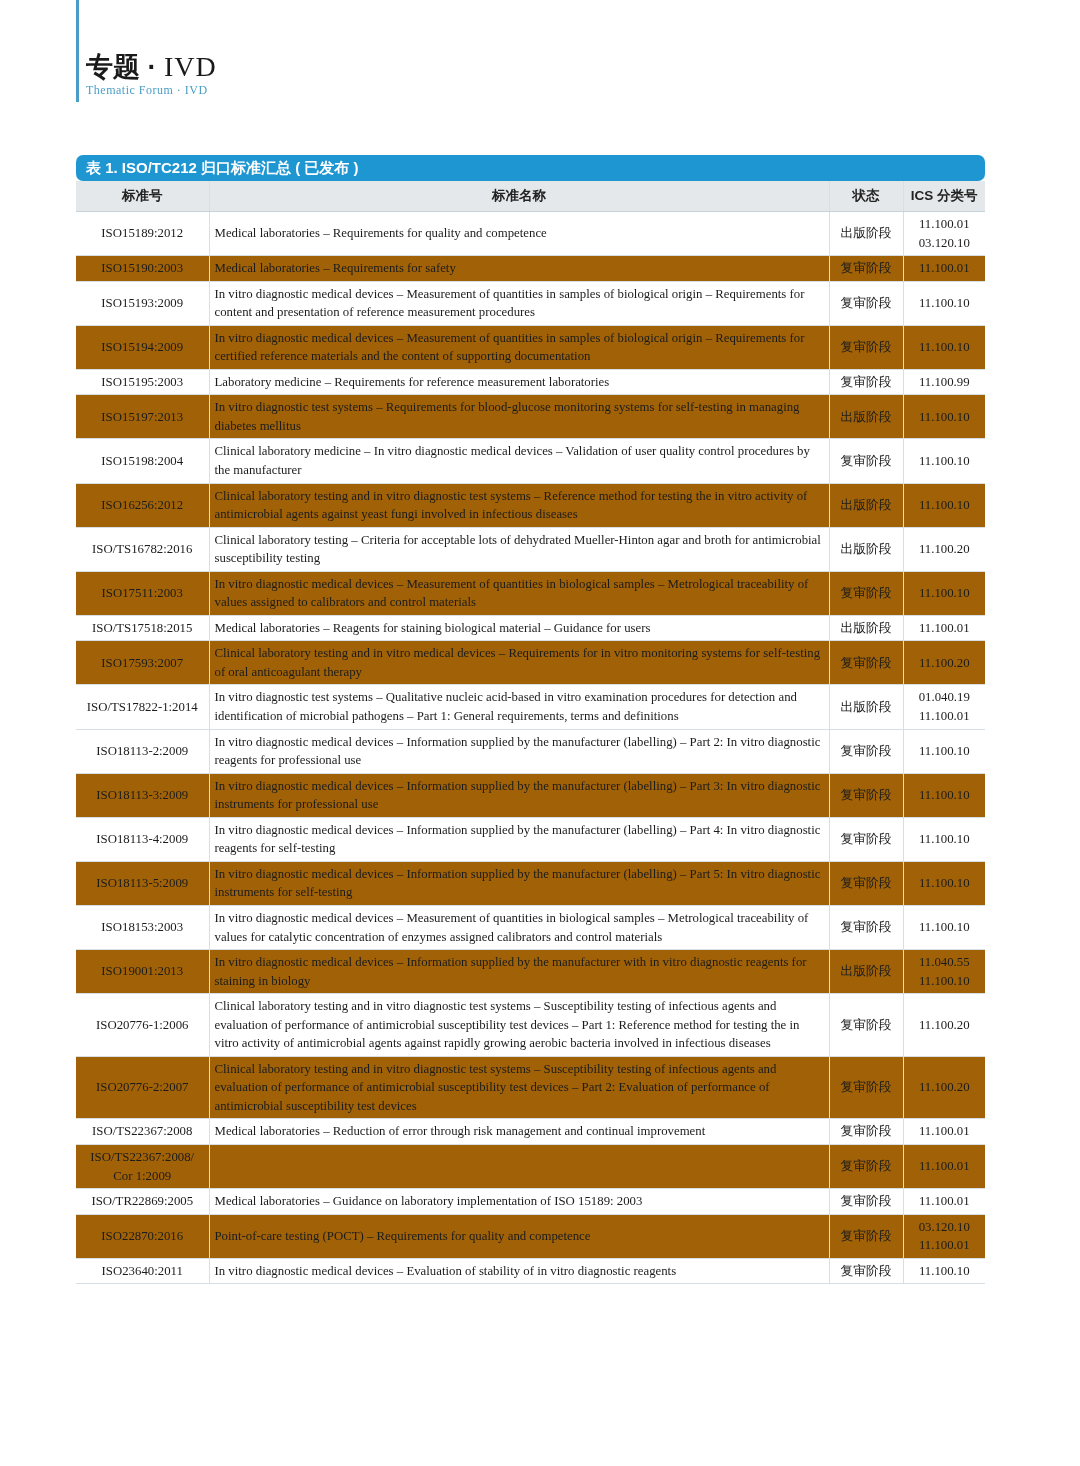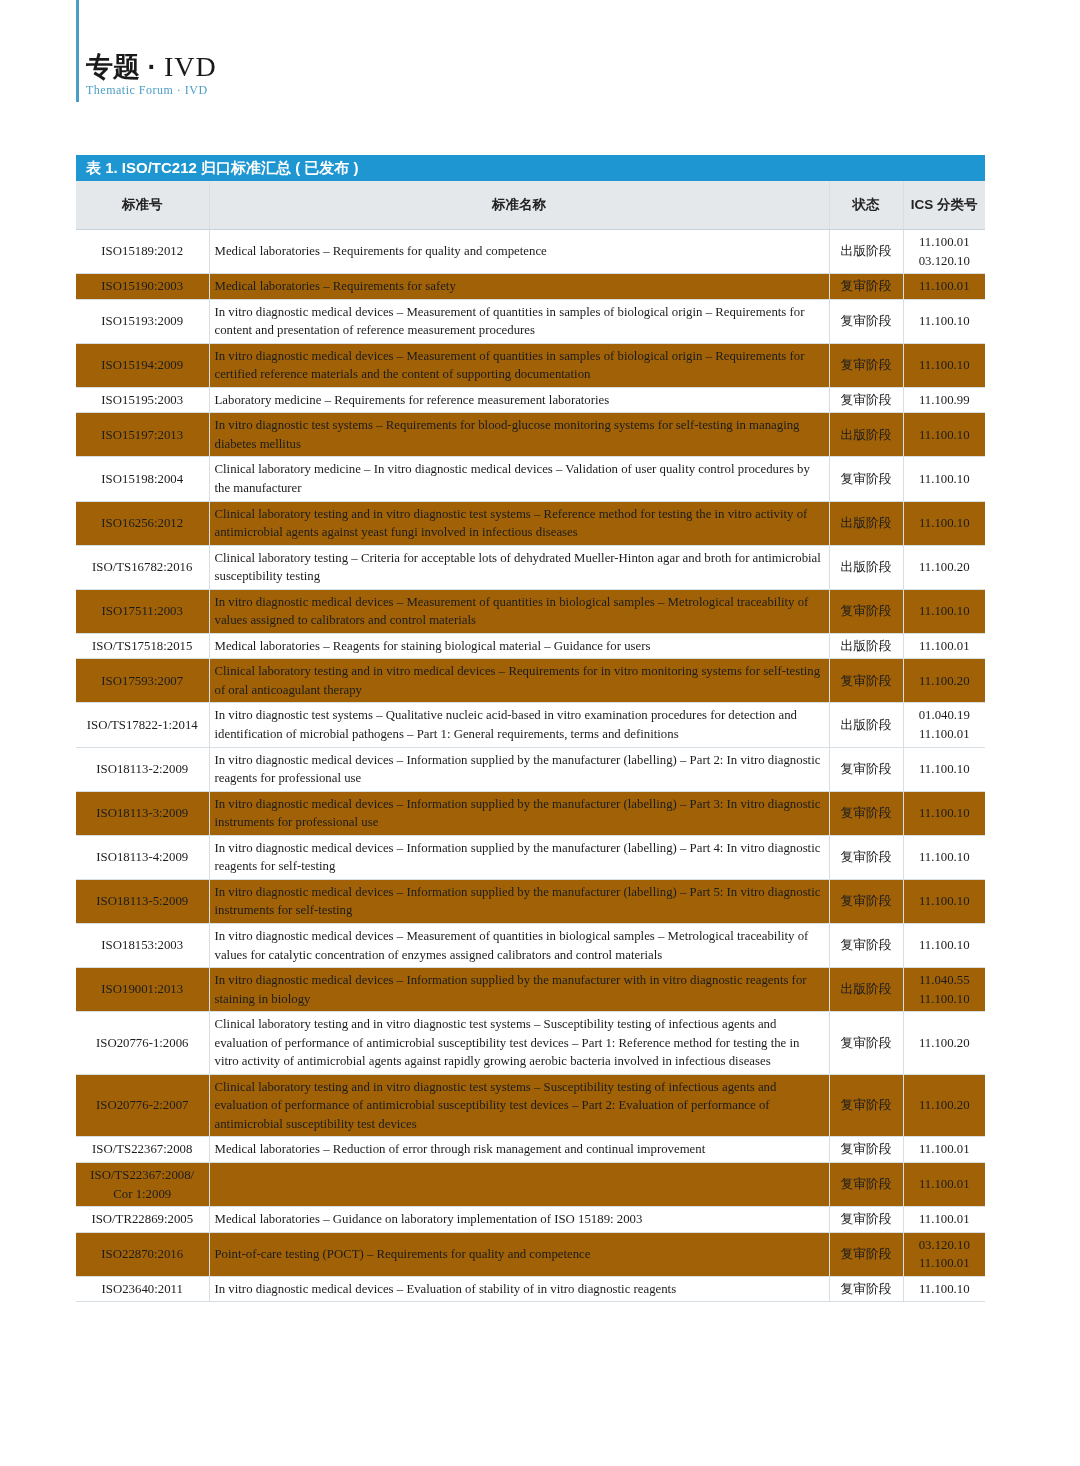--- a/index.html
+++ b/index.html
@@ -10,26 +10,26 @@
   
   .accent-line{position:absolute;left:76px;top:0;width:3px;height:102px;background:#4a9ec6;}
   .masthead{position:absolute;left:86px;top:52px;}
   .masthead-title{font-family:"Liberation Sans", sans-serif;font-size:27px;font-weight:bold;color:#1a1a1a;line-height:1.1;}
   .masthead-title .title-en{font-family:"Liberation Serif", serif;font-weight:normal;font-size:28px;letter-spacing:1px;}
   .masthead-sub{font-family:"Liberation Serif", serif;font-size:12px;color:#4a9ec6;margin-top:0;letter-spacing:0.5px;}
   
   .table-wrap{position:absolute;left:76px;top:155px;width:909px;}
   .table-caption{
     background:#1e96d2;color:#ffffff;font-family:"Liberation Sans", sans-serif;
-    font-size:15px;font-weight:bold;padding:4px 10px;line-height:18px;
+    font-size:15px;font-weight:bold;padding:4px 10px;line-height:18px;border-radius:7px;
   }
   table.standards{border-collapse:collapse;table-layout:fixed;width:909px;}
   table.standards th{
     background:#e4e8ea;font-family:"Liberation Sans", sans-serif;font-size:13.5px;font-weight:bold;
-    color:#222;padding:16px 4px;border-bottom:1px solid #c7d3da;text-align:center;line-height:16px;
+    color:#222;padding:7px 4px;border-bottom:1px solid #c7d3da;text-align:center;line-height:16px;
   }
   table.standards td{
     font-size:12.8px;line-height:1.45;padding:3px 5px;vertical-align:middle;
     border-bottom:1px solid #d7dfe4;color:#1c1c1c;
   }
   table.standards td + td, table.standards th + th{border-left:1px solid #d7dfe4;}
   table.standards tr.alt td{background:#a16207;}
   td.code{text-align:center;}
   td.name{text-align:left;padding-left:9px;padding-right:8px;}
   td.status{text-align:center;white-space:nowrap;}

